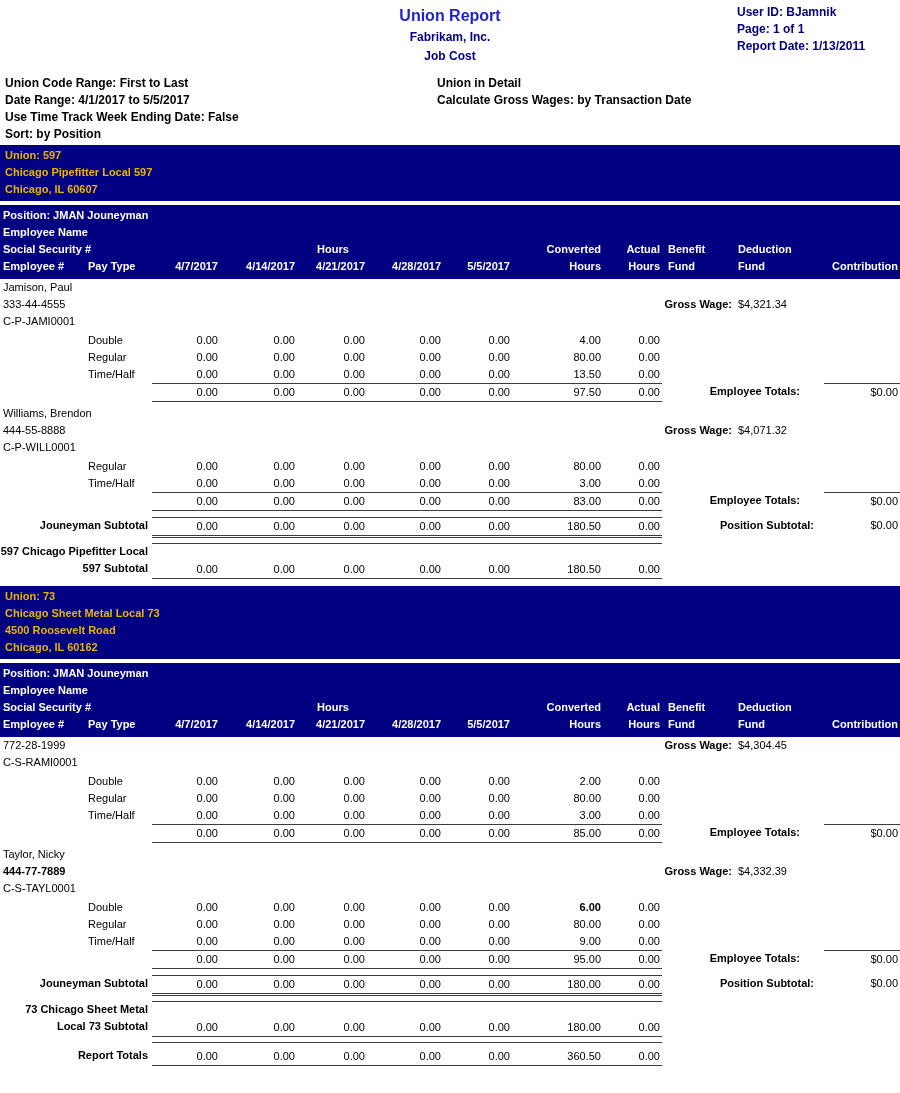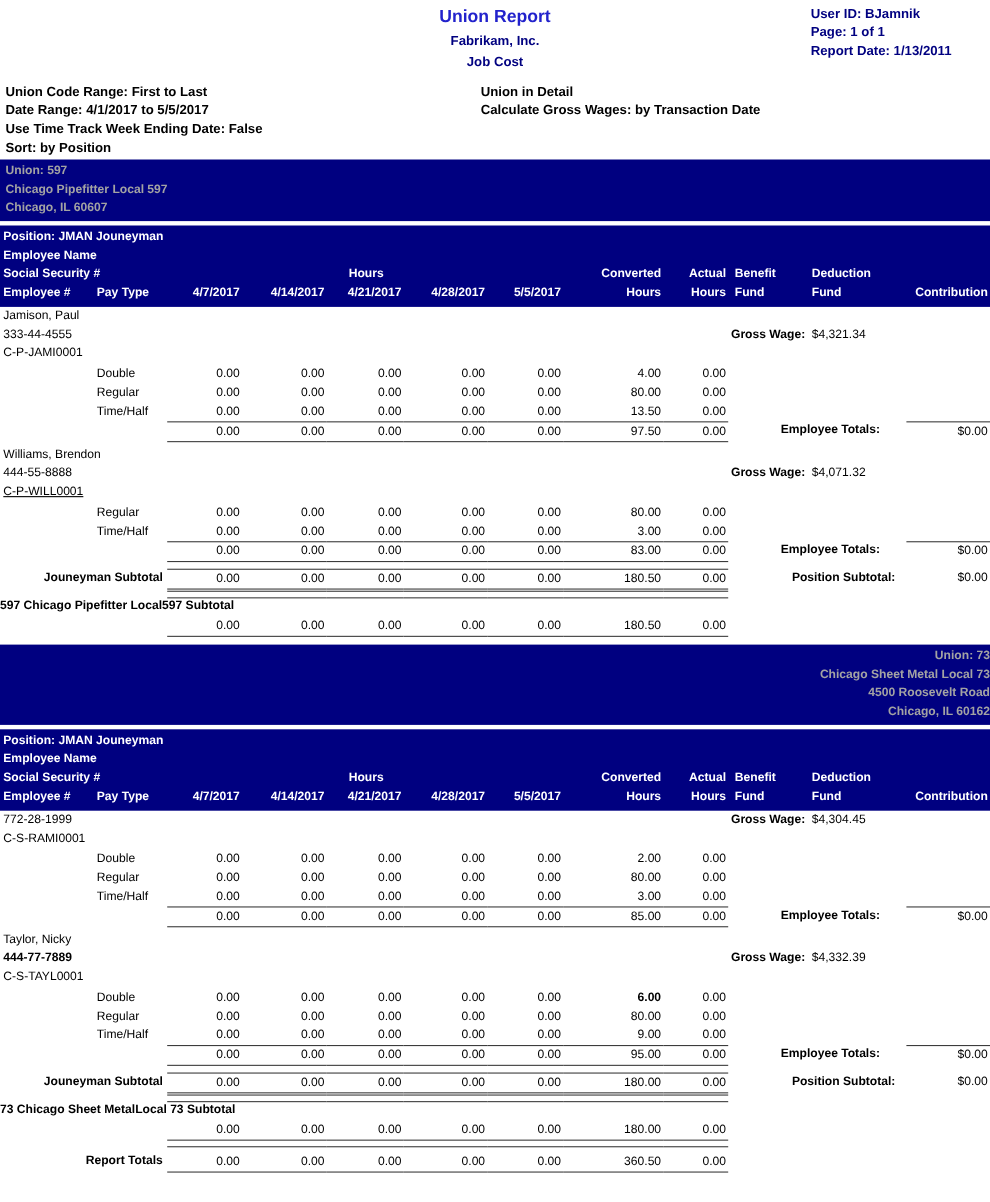--- a/index.html
+++ b/index.html
@@ -8,30 +8,30 @@
   .page{width:900px;height:1093px;position:relative}
   .titleblock{padding-top:6px;text-align:center}
   .title{font-size:16px;font-weight:bold;color:#2222cc;line-height:20px}
   .company{font-size:12px;font-weight:bold;color:#000080;line-height:20px;margin-top:1px}
   .module{font-size:12px;font-weight:bold;color:#000080;line-height:18px}
   .meta{position:absolute;left:737px;top:4px}
   .meta-line{font-size:12px;font-weight:bold;color:#000080;line-height:17px}
   .params{display:flex;margin-top:10px}
   .params-left{width:437px;padding-left:5px}
   .params-left div,.params-right div{font-size:12px;font-weight:bold;line-height:17px}
-  .banner{background:#000080;color:#a3a3a3;padding:2px 0 3px;margin-top:2px}
+  .banner{background:#000080;color:#eab308;padding:2px 0 3px;margin-top:2px}
   .banner div{font-size:11px;font-weight:bold;line-height:17px;padding-left:5px}
   .navy-block{background:#000080;color:#fff;padding:2px 0 4px}
   .nav-line{font-size:11px;font-weight:bold;line-height:17px;padding-left:3px;color:#fff}
   .grid{display:grid;grid-template-columns:88px 64px 68px 77px 70px 76px 69px 91px 59px 70px 92px 76px}
   .c{font-size:11px;line-height:17px;white-space:nowrap}
   .bold{font-weight:bold}
   .num{text-align:right;padding-right:2px}
   .right{display:flex;justify-content:flex-end}
-  .right2{display:flex;flex-direction:row;align-items:flex-start}
+  .right2{display:flex;flex-direction:column;align-items:flex-end}
   .padl3{padding-left:3px}
   .padl6{padding-left:6px}
   .pr4{padding-right:4px}
   .pr10{padding-right:10px}
   .pr24{padding-right:24px}
   .pt5{padding-top:5px}
   .vpad17{padding-top:17px}
   .hours-offset{padding-left:20px}
   .rt{border-top:1px solid #3c3c3c}
   .rb{border-bottom:1px solid #3c3c3c}
@@ -159,21 +159,21 @@
           <div class="spacer" style="height: 3px;"></div>
           <div class="grid">
             <div class="c padl3" style="grid-column: 1 / 10;">Williams, Brendon</div>
           </div>
           <div class="grid">
             <div class="c padl3" style="grid-column: 1 / 9;">444-55-8888</div>
             <div class="c right bold" style="grid-column: 9 / 11;">Gross Wage:</div>
             <div class="c padl6" style="grid-column: 11 / 12;">$4,071.32</div>
           </div>
           <div class="grid">
-            <div class="c padl3" style="grid-column: 1 / 10; text-decoration: underline;">C-P-WILL0001</div>
+            <div class="c padl3" style="grid-column: 1 / 10;">C-P-WILL0001</div>
           </div>
           <div class="spacer" style="height: 2px;"></div>
           <div class="grid">
             <div class="c" style="grid-column: 2 / 3;">Regular</div>
             <div class="c num" style="grid-column: 3 / 4;">0.00</div>
             <div class="c num" style="grid-column: 4 / 5;">0.00</div>
             <div class="c num" style="grid-column: 5 / 6;">0.00</div>
             <div class="c num" style="grid-column: 6 / 7;">0.00</div>
             <div class="c num" style="grid-column: 7 / 8;">0.00</div>
             <div class="c num" style="grid-column: 8 / 9;">80.00</div>
@@ -225,21 +225,21 @@
             <div class="c num rt rb vpad17" style="grid-column: 5 / 6;">0.00</div>
             <div class="c num rt rb vpad17" style="grid-column: 6 / 7;">0.00</div>
             <div class="c num rt rb vpad17" style="grid-column: 7 / 8;">0.00</div>
             <div class="c num rt rb vpad17" style="grid-column: 8 / 9;">180.50</div>
             <div class="c num rt rb vpad17" style="grid-column: 9 / 10;">0.00</div>
           </div>
         </div>
       </div>
       <div>
         <div class="spacer" style="height: 5px;"></div>
-        <div class="banner navy" style="background: rgb(0, 0, 128); text-align: right;">
+        <div class="banner navy" style="background: rgb(0, 0, 128);">
           <div>Union: 73</div>
           <div>Chicago Sheet Metal Local 73</div>
           <div>4500 Roosevelt Road</div>
           <div>Chicago, IL 60162</div>
         </div>
         <div class="spacer" style="height: 4px;"></div>
         <div class="navy-block navy" style="background: rgb(0, 0, 128);">
           <div class="nav-line">Position: JMAN Jouneyman</div>
           <div class="nav-line">Employee Name</div>
           <div class="grid bold">

